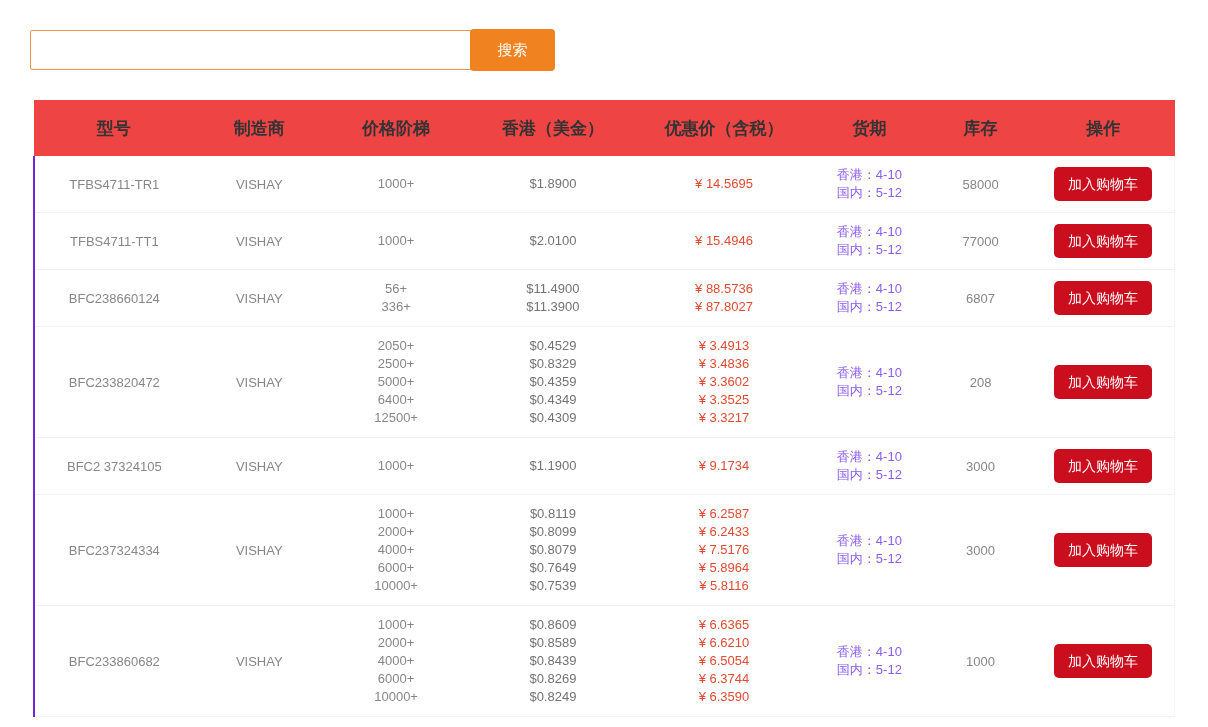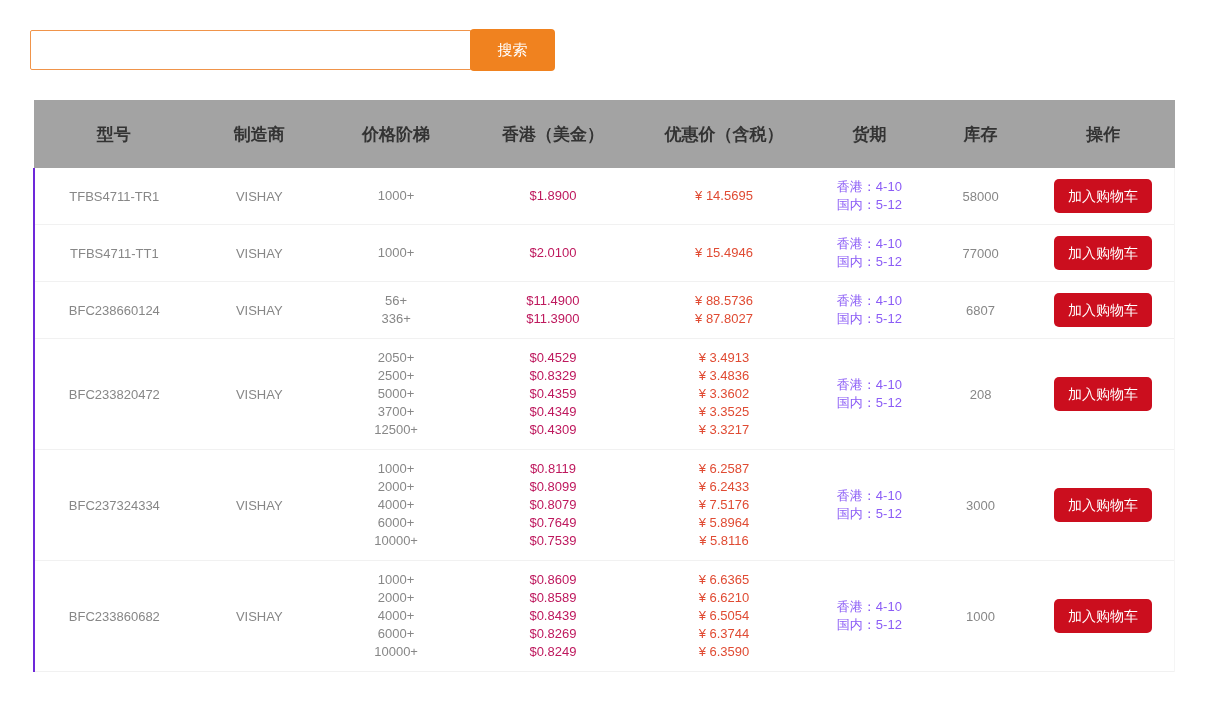--- a/index.html
+++ b/index.html
@@ -41,22 +41,22 @@
   .table-wrap {
     margin: 29px 33px 0 33px;
     width: 1142px;
   }
   table.parts {
     width: 100%;
     border-collapse: collapse;
     table-layout: fixed;
   }
   table.parts thead tr {
-    height: 68px;
-    background: #a3a3a3;
+    height: 56px;
+    background: #ef4444;
   }
   table.parts th {
     font-size: 17px;
     font-weight: bold;
     color: #333333;
     text-align: center;
     padding: 0 4px;
   }
   table.parts tbody tr {
     height: 56px;
@@ -65,21 +65,21 @@
   table.parts tbody td {
     padding: 10px 5px;
     text-align: center;
     vertical-align: middle;
     font-size: 13px;
     color: #878787;
   }
   table.parts tbody td:first-child { border-left: 2px solid #6d28d9; }
   table.parts tbody td:last-child  { border-right: 1px solid #f5f5f5; }
   .tier-line, .price-line, .lead-line { line-height: 18px; }
-  .price-line.usd { color: #be185d; }
+  .price-line.usd { color: #737373; }
   .price-line.cny { color: #e04b33; }
   .lead-line { color: #8b5cf6; }
   .cart-btn {
     display: inline-block;
     min-width: 90px;
     padding: 8px 14px;
     background: #cb0e1e;
     color: #ffffff;
     border: none;
     border-radius: 5px;
@@ -191,21 +191,21 @@
     </td>
   </tr>
 
   <tr>
     <td>BFC233820472</td>
     <td>VISHAY</td>
     <td>
             <div class="tier-line">2050+</div>
             <div class="tier-line">2500+</div>
             <div class="tier-line">5000+</div>
-            <div class="tier-line">3700+</div>
+            <div class="tier-line">6400+</div>
             <div class="tier-line">12500+</div>
           </td>
     <td>
             <div class="price-line usd">$0.4529</div>
             <div class="price-line usd">$0.8329</div>
             <div class="price-line usd">$0.4359</div>
             <div class="price-line usd">$0.4349</div>
             <div class="price-line usd">$0.4309</div>
           </td>
     <td>
@@ -218,20 +218,41 @@
     <td>
             <div class="lead-line">香港：4-10</div>
             <div class="lead-line">国内：5-12</div>
           </td>
     <td>208</td>
     <td>
       <button class="cart-btn">加入购物车</button>
     </td>
   </tr>
 
+  <tr>
+    <td>BFC2 37324105</td>
+    <td>VISHAY</td>
+    <td>
+            <div class="tier-line">1000+</div>
+          </td>
+    <td>
+            <div class="price-line usd">$1.1900</div>
+          </td>
+    <td>
+            <div class="price-line cny">¥ 9.1734</div>
+          </td>
+    <td>
+            <div class="lead-line">香港：4-10</div>
+            <div class="lead-line">国内：5-12</div>
+          </td>
+    <td>3000</td>
+    <td>
+      <button class="cart-btn">加入购物车</button>
+    </td>
+  </tr>
 
   <tr>
     <td>BFC237324334</td>
     <td>VISHAY</td>
     <td>
             <div class="tier-line">1000+</div>
             <div class="tier-line">2000+</div>
             <div class="tier-line">4000+</div>
             <div class="tier-line">6000+</div>
             <div class="tier-line">10000+</div>

